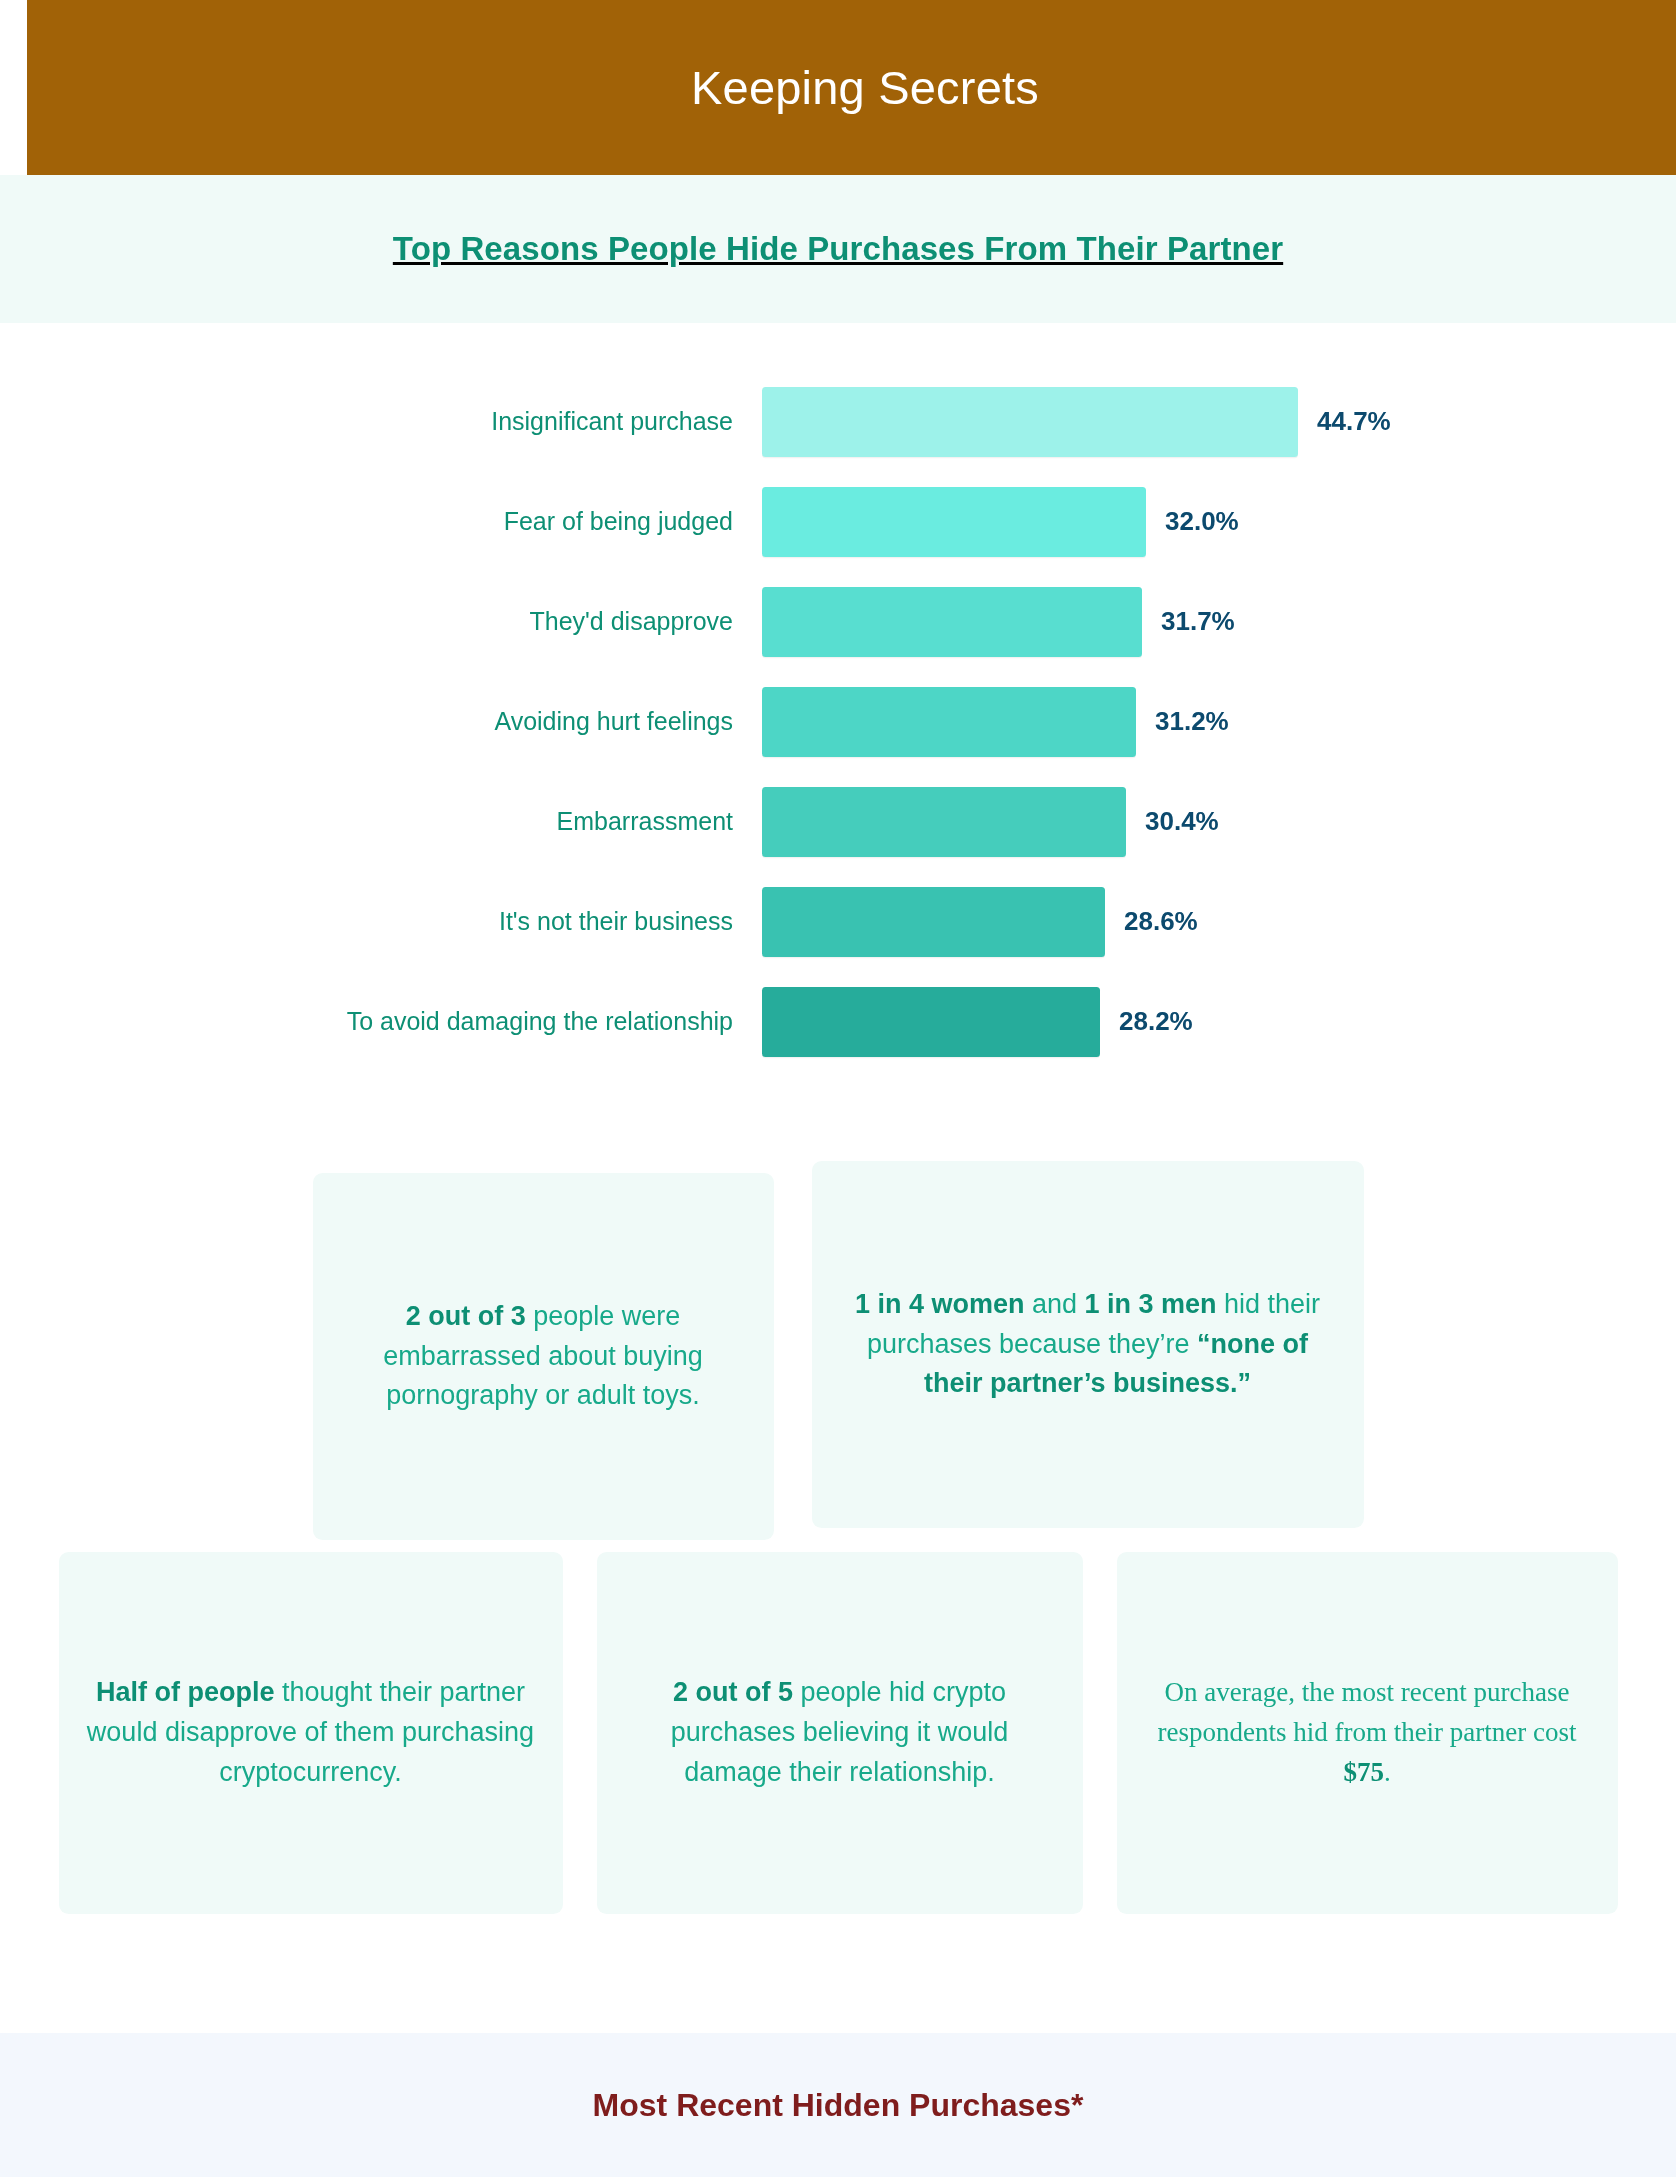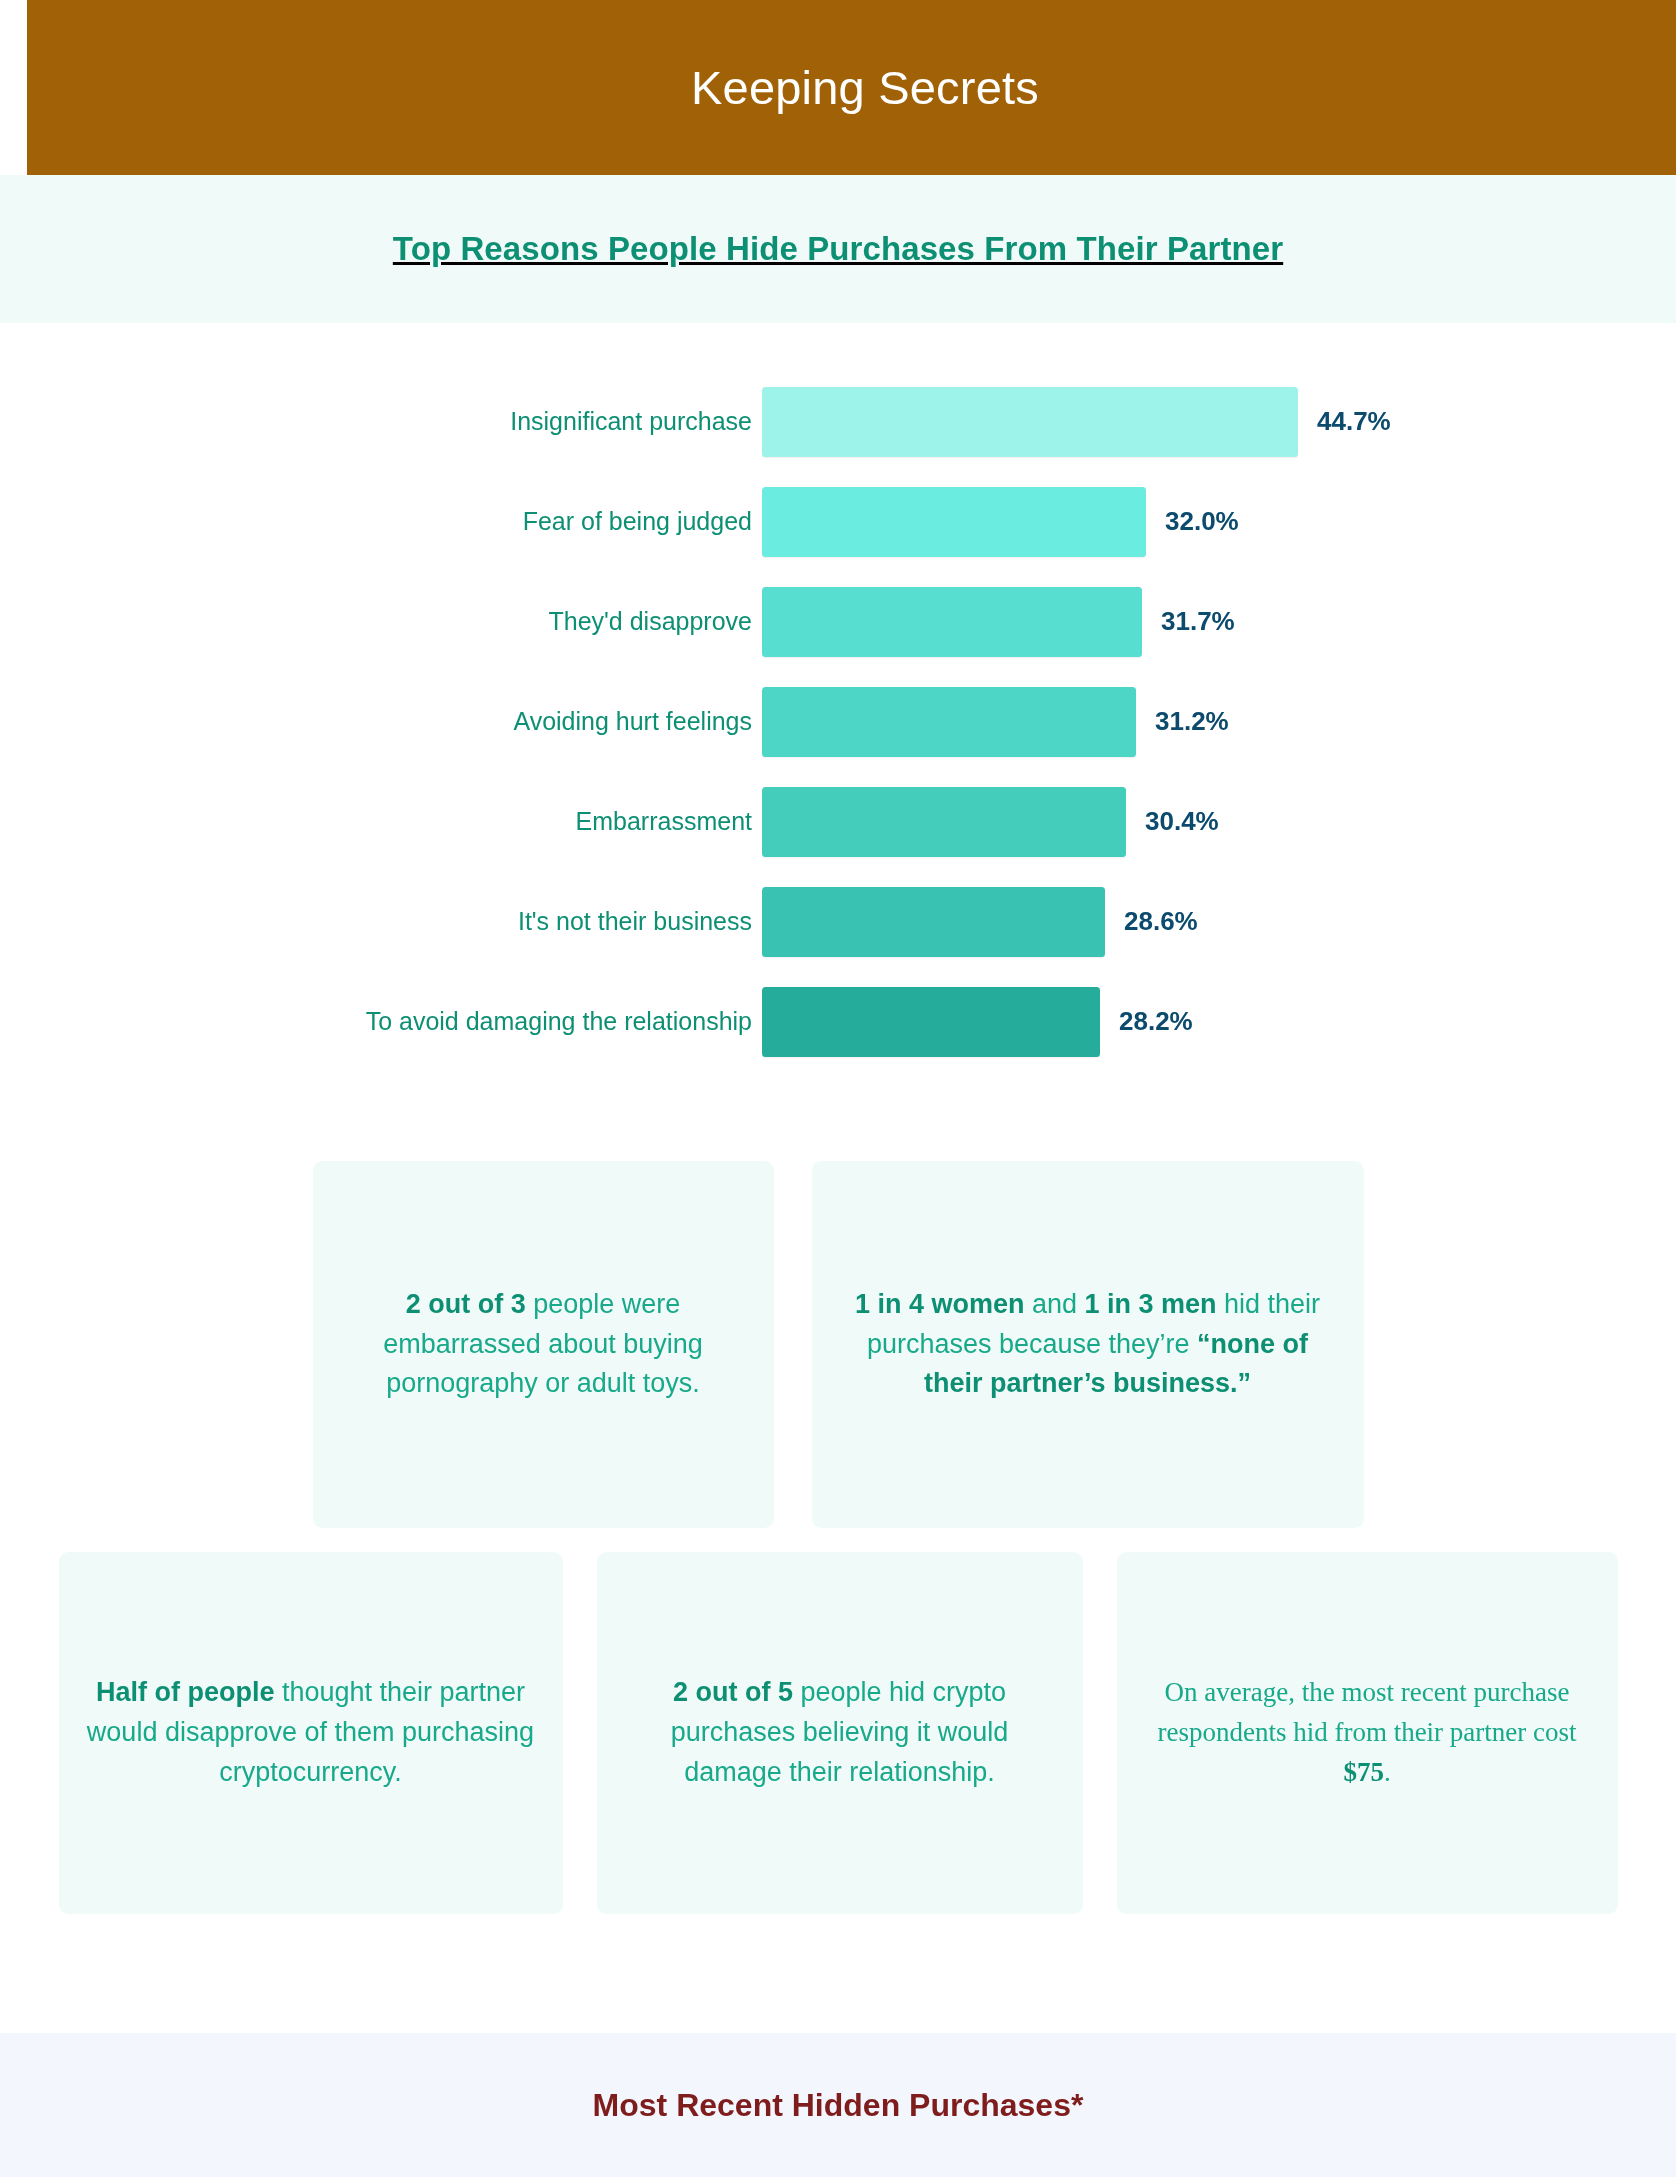--- a/index.html
+++ b/index.html
@@ -27,21 +27,21 @@
   .subtitle-text{
     color:#0d8f74; font-size:33px; font-weight:700; letter-spacing:0.1px;
   }
 
   
   .chart{ position:absolute; left:0; top:384px; width:1676px; }
   .bar-row{
     display:flex; align-items:center; height:75px; margin-bottom:25px;
   }
   .bar-label{
-    width:762px; text-align:right; padding-right:10px;
+    width:762px; text-align:right; padding-right:29px;
     color:#0d8f74; font-size:25px; font-weight:400; line-height:1.1;
   }
   .bar-track{ position:relative; height:75px; display:flex; align-items:center; flex:0 0 auto;}
   .bar-fill{
     height:70px; border-radius:3.5px;
     box-shadow:0 1.3px 0 rgba(0,0,0,0.05);
   }
   .bar-value{
     margin-left:19px; color:#0c4a6e; font-size:26px; font-weight:700; white-space:nowrap;
   }
@@ -56,21 +56,21 @@
     display:flex; justify-content:center; gap:34px;
   }
   .stat-card{
     background:#f0faf8; border-radius:9.6px;
     padding:23.6px 24.5px; display:flex; align-items:center; justify-content:center; text-align:center;
   }
   .stat-card p{
     color:#17a98a; font-size:27px; line-height:1.48; font-weight:400;
   }
   .stat-card b{ color:#0d8f74; font-weight:700; }
-  .c-top-1{ width:461px; height:367px; }
+  .c-top-1{ width:461px; height:367px;margin-top:12px; }
   .c-top-2{ width:552px; height:367px; }
   .c-bot-1{ width:504px; height:362px; }
   .c-bot-2{ width:486px; height:362px; }
   .c-bot-3{ width:501px; height:362px;font-family:Liberation Serif, serif; }
 
   
   .purchase-band{
     position:absolute; left:0; top:2033px; width:1676px; height:144px;
     background:#f3f7fd; display:flex; align-items:center; justify-content:center;
   }

